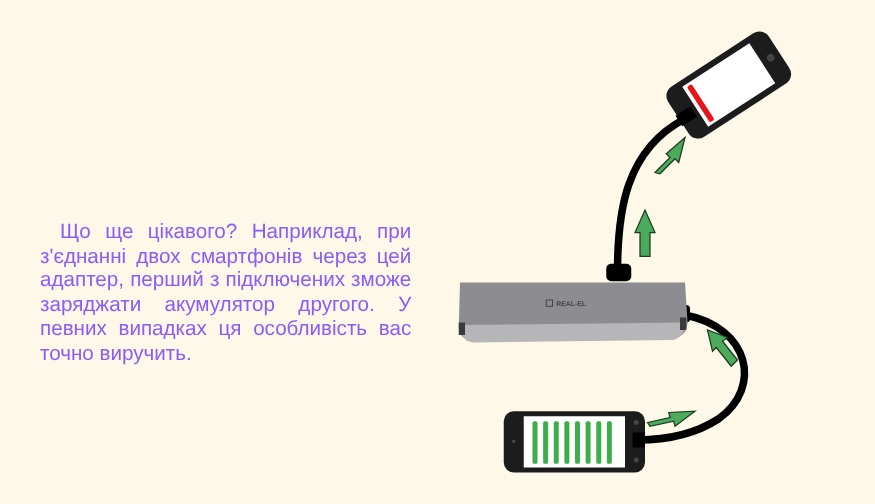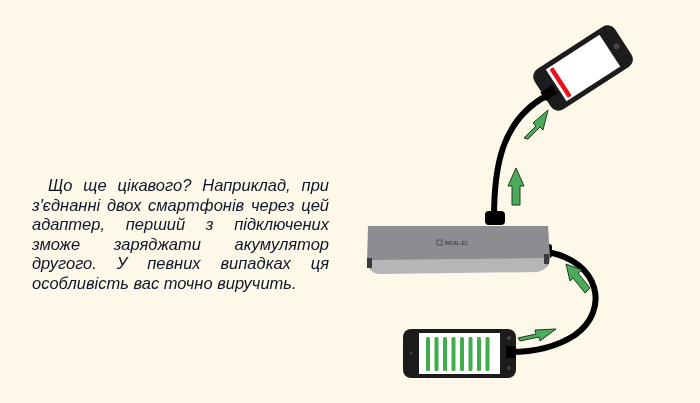--- a/index.html
+++ b/index.html
@@ -12,24 +12,23 @@
       background: #fdf8e8;
       position: relative;
       overflow: hidden;
       font-family: "Liberation Sans", sans-serif;
     }
     .text-block {
       position: absolute;
       left: 32px;
       top: 176px;
       width: 297px;
-      font-style: italic;
       font-size: 16.5px;
       line-height: 19.6px;
-      color: #0f172a;
+      color: #8b5cf6;
       text-align: justify;
       text-indent: 16px;
     }
     svg.illus {
       position: absolute;
       left: 0;
       top: 0;
     }
   </style>
 </head>

